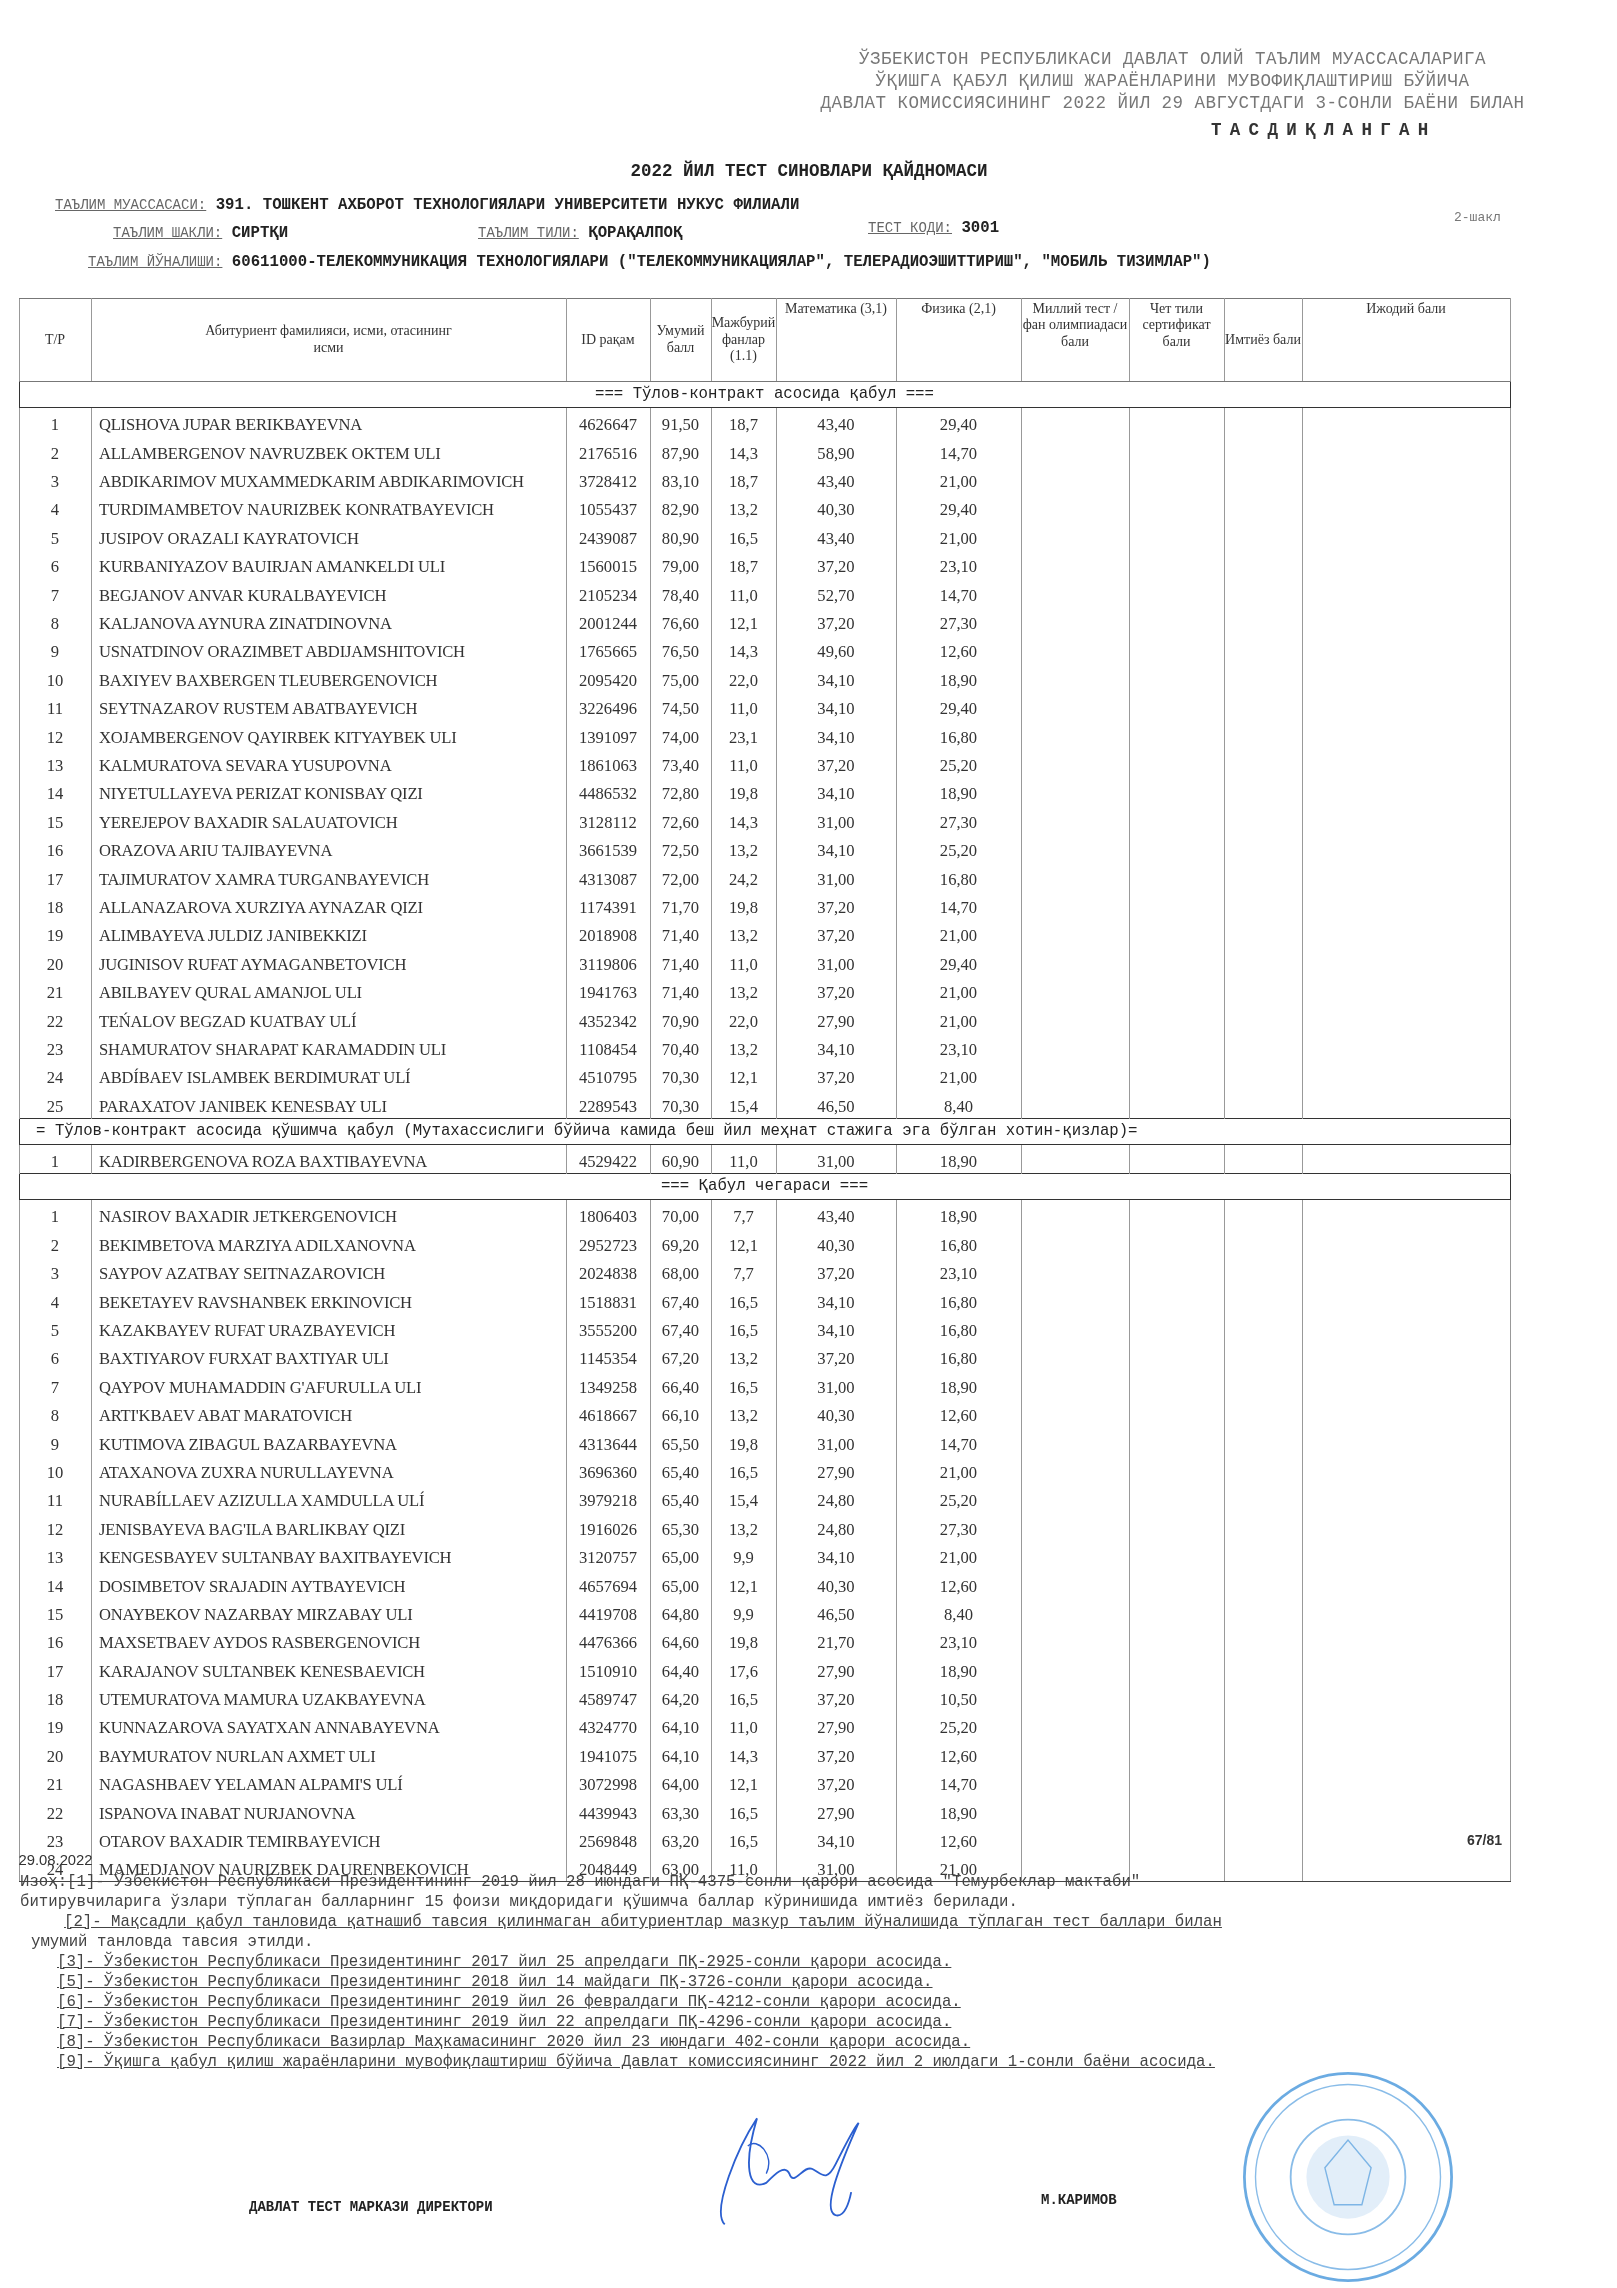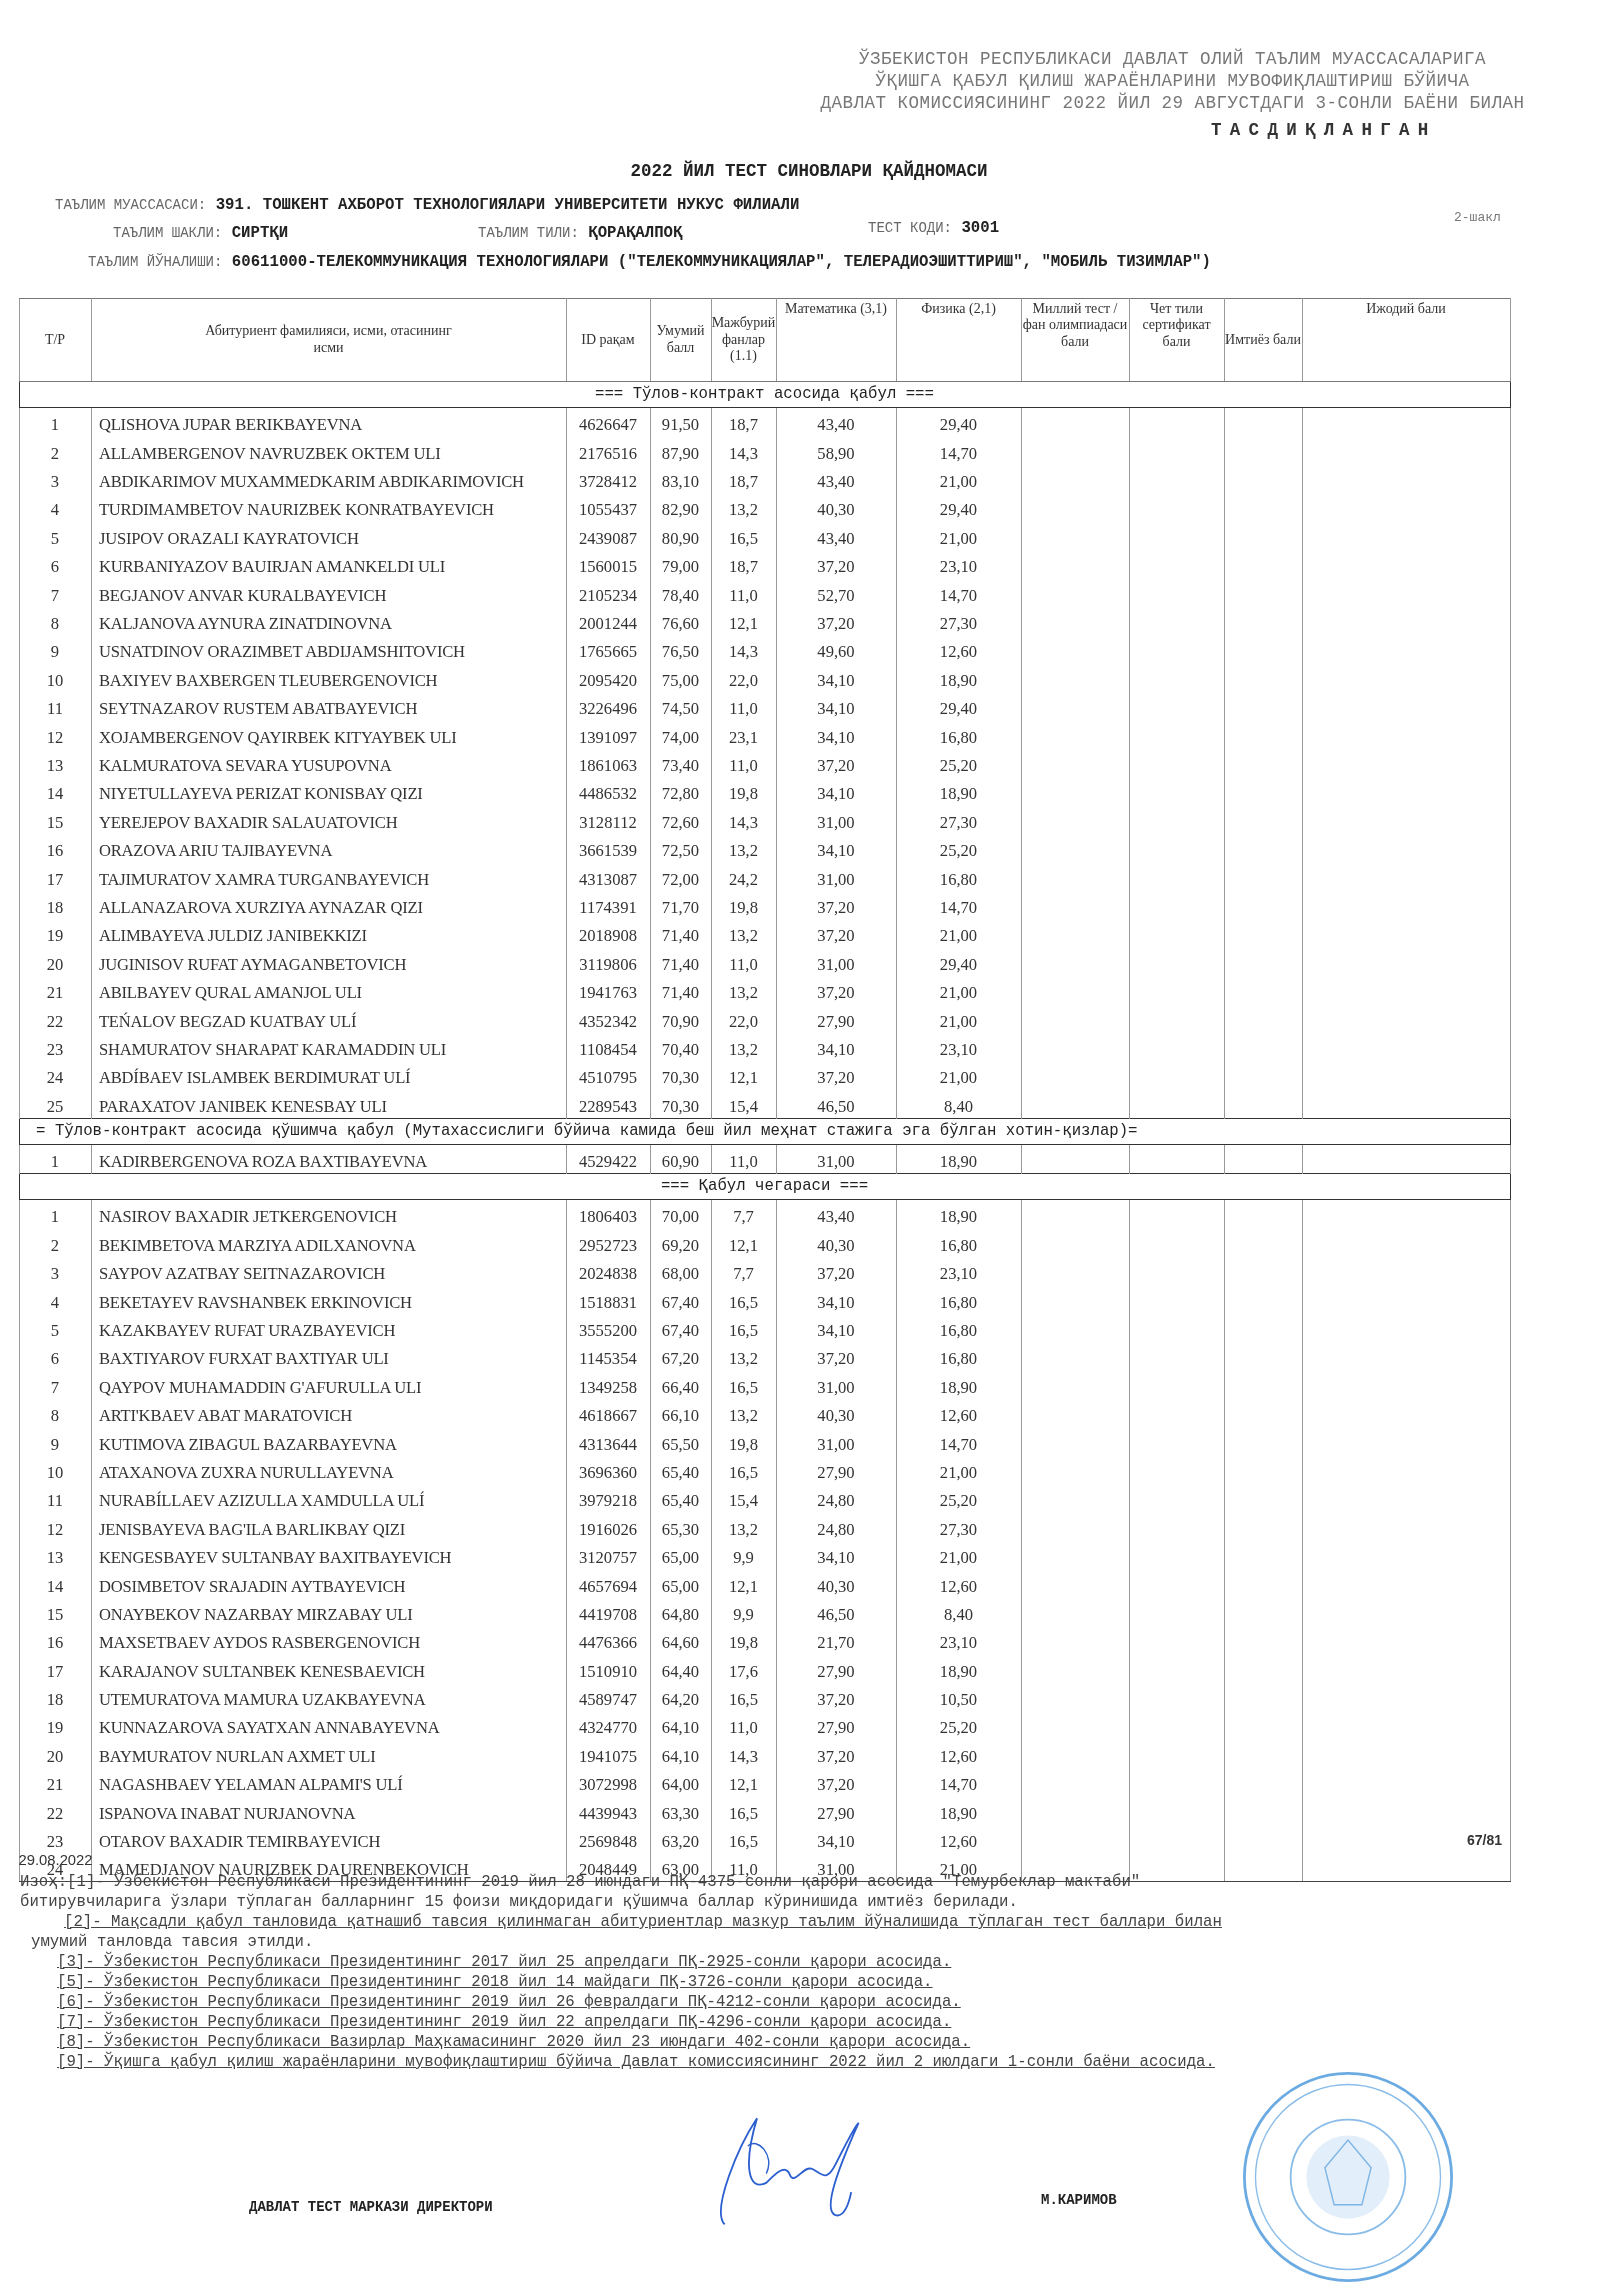--- a/index.html
+++ b/index.html
@@ -2,21 +2,21 @@
 <html style="font-size:14.8px"><head>
 <meta charset="utf-8">
 <style>
   html, body { margin:0; padding:0; background:#ffffff; }
   body { width:1618px; height:2289px; position:relative; overflow:hidden; color:#222; font-family:"Liberation Serif", serif; }
   .mono { font-family:"Liberation Mono", "DejaVu Sans Mono", monospace; }
   .approval { position:absolute; left:794px; top:48px; width:757px; text-align:center; font-size:17.5px; line-height:22px; color:#777; letter-spacing:0.5px; }
   .approved-word { position:absolute; left:1211px; top:120px; font-size:17.5px; font-weight:bold; letter-spacing:8.3px; color:#333; }
   .doc-title { position:absolute; left:0; width:1618px; top:161px; text-align:center; font-size:17.5px; font-weight:bold; color:#222; }
   .meta-line { position:absolute; font-size:15.7px; color:#333; white-space:nowrap; }
-  .meta-line .lbl { color:#666; font-size:14px; }
+  .meta-line .lbl { color:#666; font-size:14px;text-decoration:underline; }
   .meta-line .val { font-weight:bold; color:#222; }
   .form-no { position:absolute; left:1454px; top:210px; font-size:13px; color:#777; }
 
   table.grid { position:absolute; left:18.5px; top:298px; width:1491px; border-collapse:collapse; table-layout:fixed; }
   table.grid td, table.grid th { border-left:0.9px solid #999; border-right:0.9px solid #999; padding:0; font-weight:normal; }
   table.grid th { border-top:0.9px solid #777; border-bottom:0.9px solid #777; font-size:14px; line-height:16.6px; color:#333; vertical-align:middle; text-align:center; height:80px; }
   table.grid th.top { vertical-align:top; padding-top:1.8px; }
   table.grid td { height:27.5px; font-size:16.6px; color:#333; vertical-align:bottom; padding-bottom:0.9px; }
   td.num { text-align:center; }
   td.tr { text-align:center; font-size:16.6px; }

